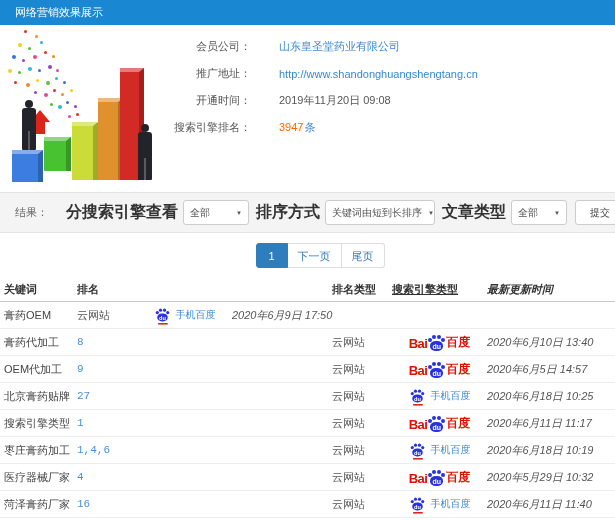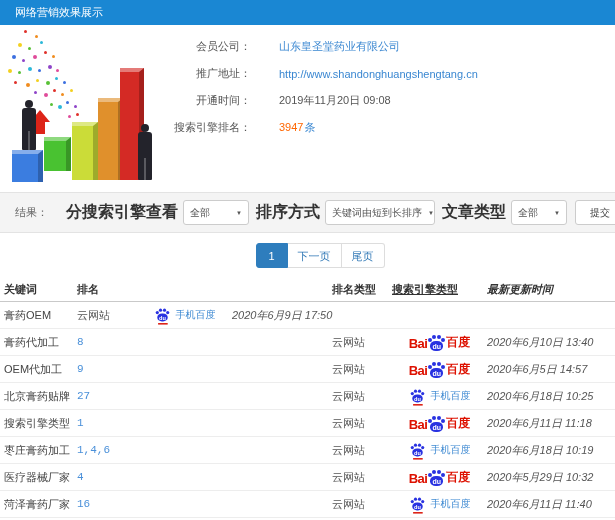--- a/index.html
+++ b/index.html
@@ -285,21 +285,21 @@
                 <i class="pad"></i>
                 <i class="t1"></i>
                 <i class="t2"></i>
                 <i class="t3"></i>
                 <i class="t4"></i>
                 <i class="du">du</i>
               </span>
               <span class="bdu">百度</span>
             </span>
           </span>
-          <span class="c4">2020年6月11日 11:18</span>
+          <span class="c4">2020年6月11日 11:17</span>
         </div>
         <div class="trow">
           <span class="c0 kw">枣庄膏药加工</span>
           <span class="c1"><span class="rank">1,4,6</span></span>
           <span class="c2">云网站</span>
           <span class="c3">
             <span class="mb">
               <span class="paw mini">
                 <i class="pad"></i>
                 <i class="t1"></i>

